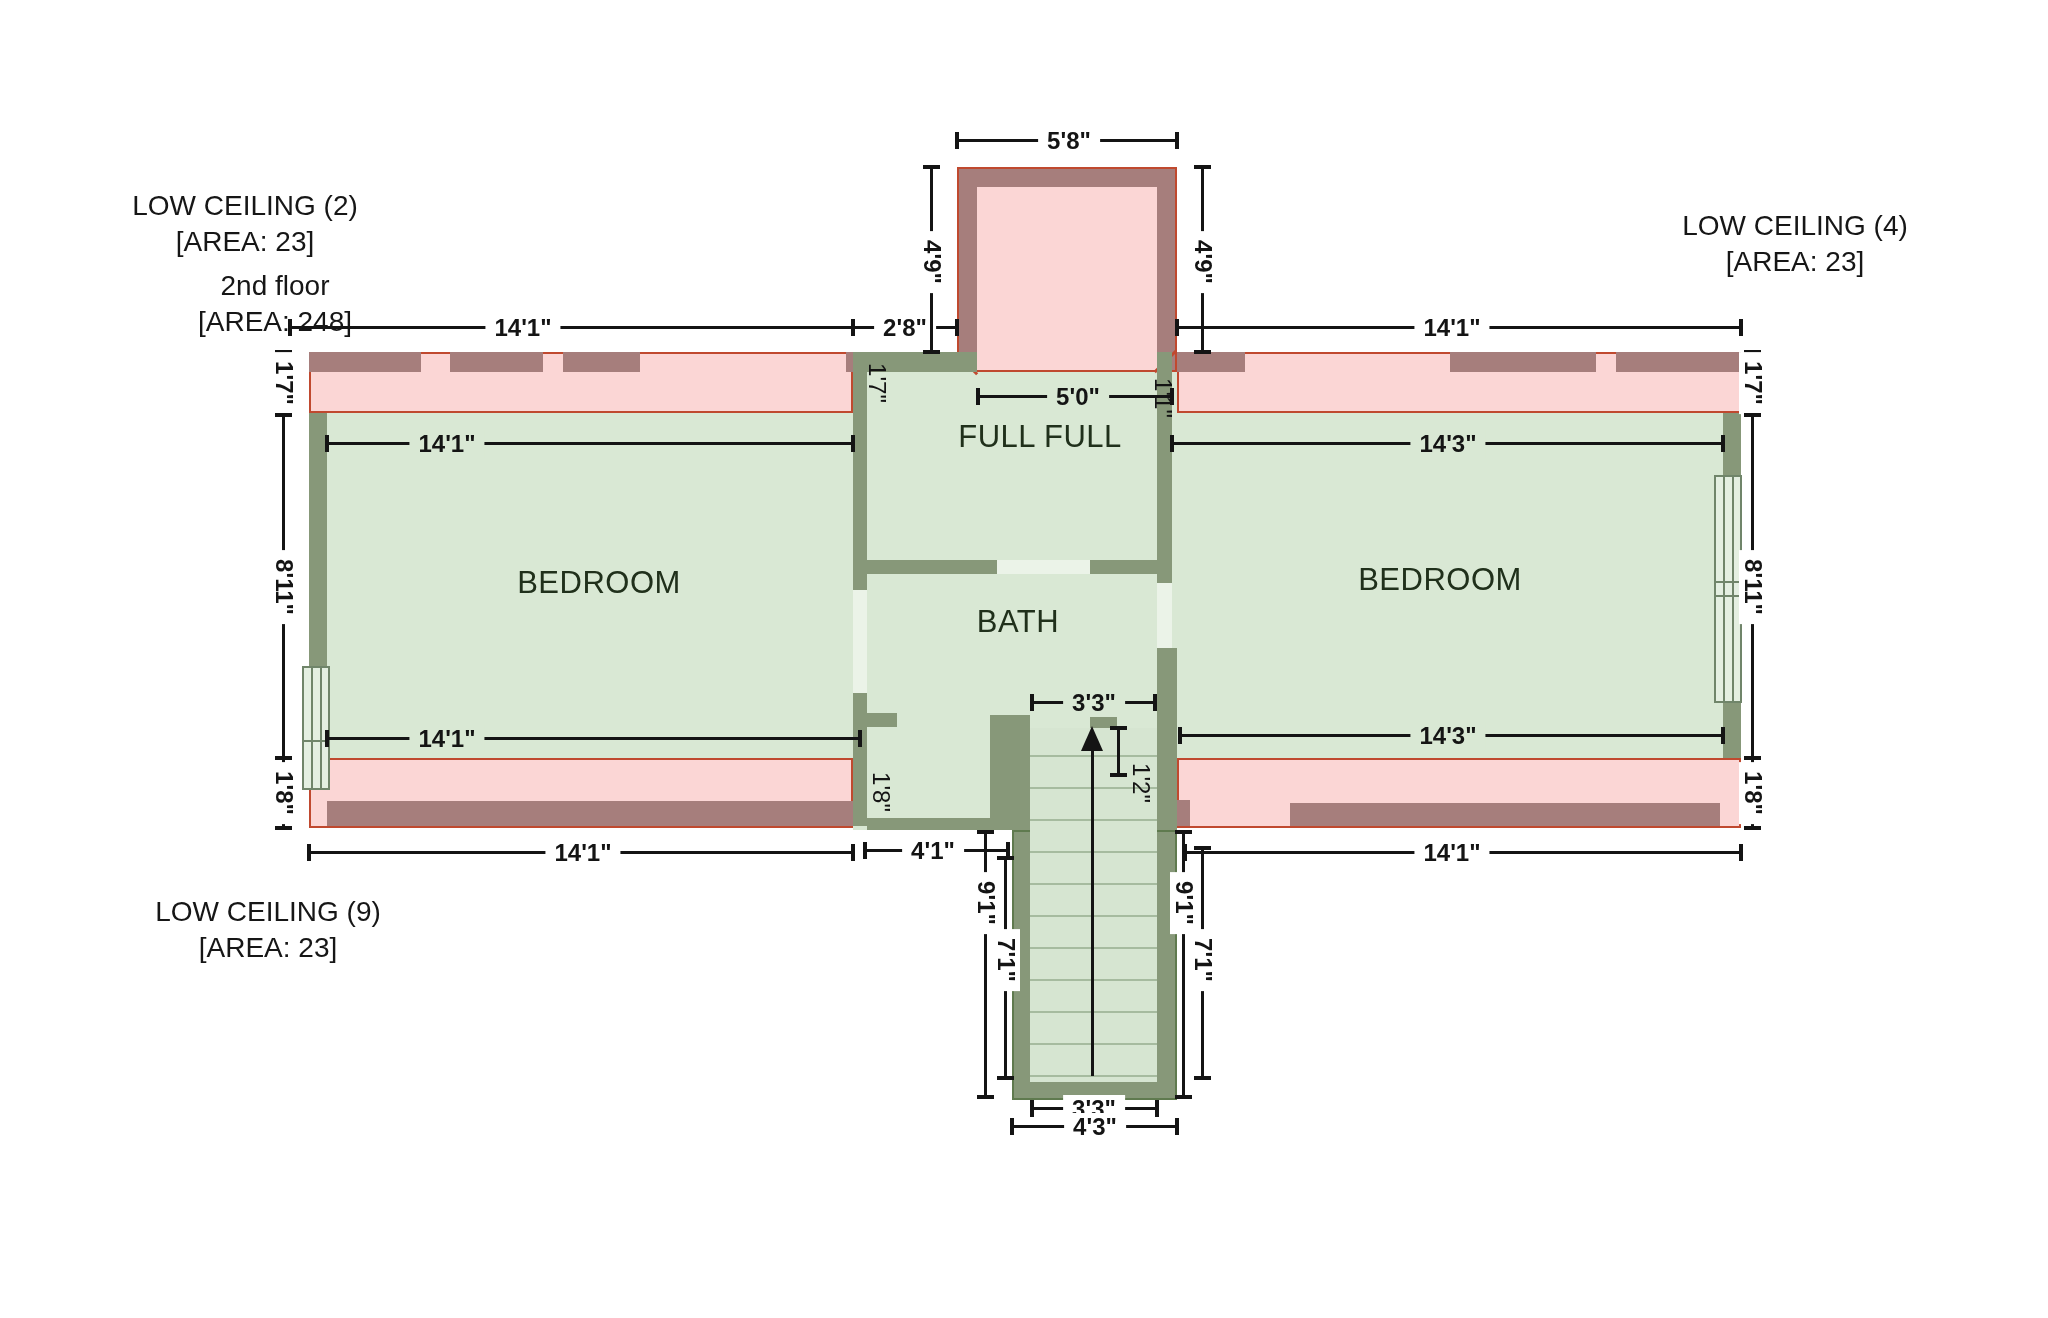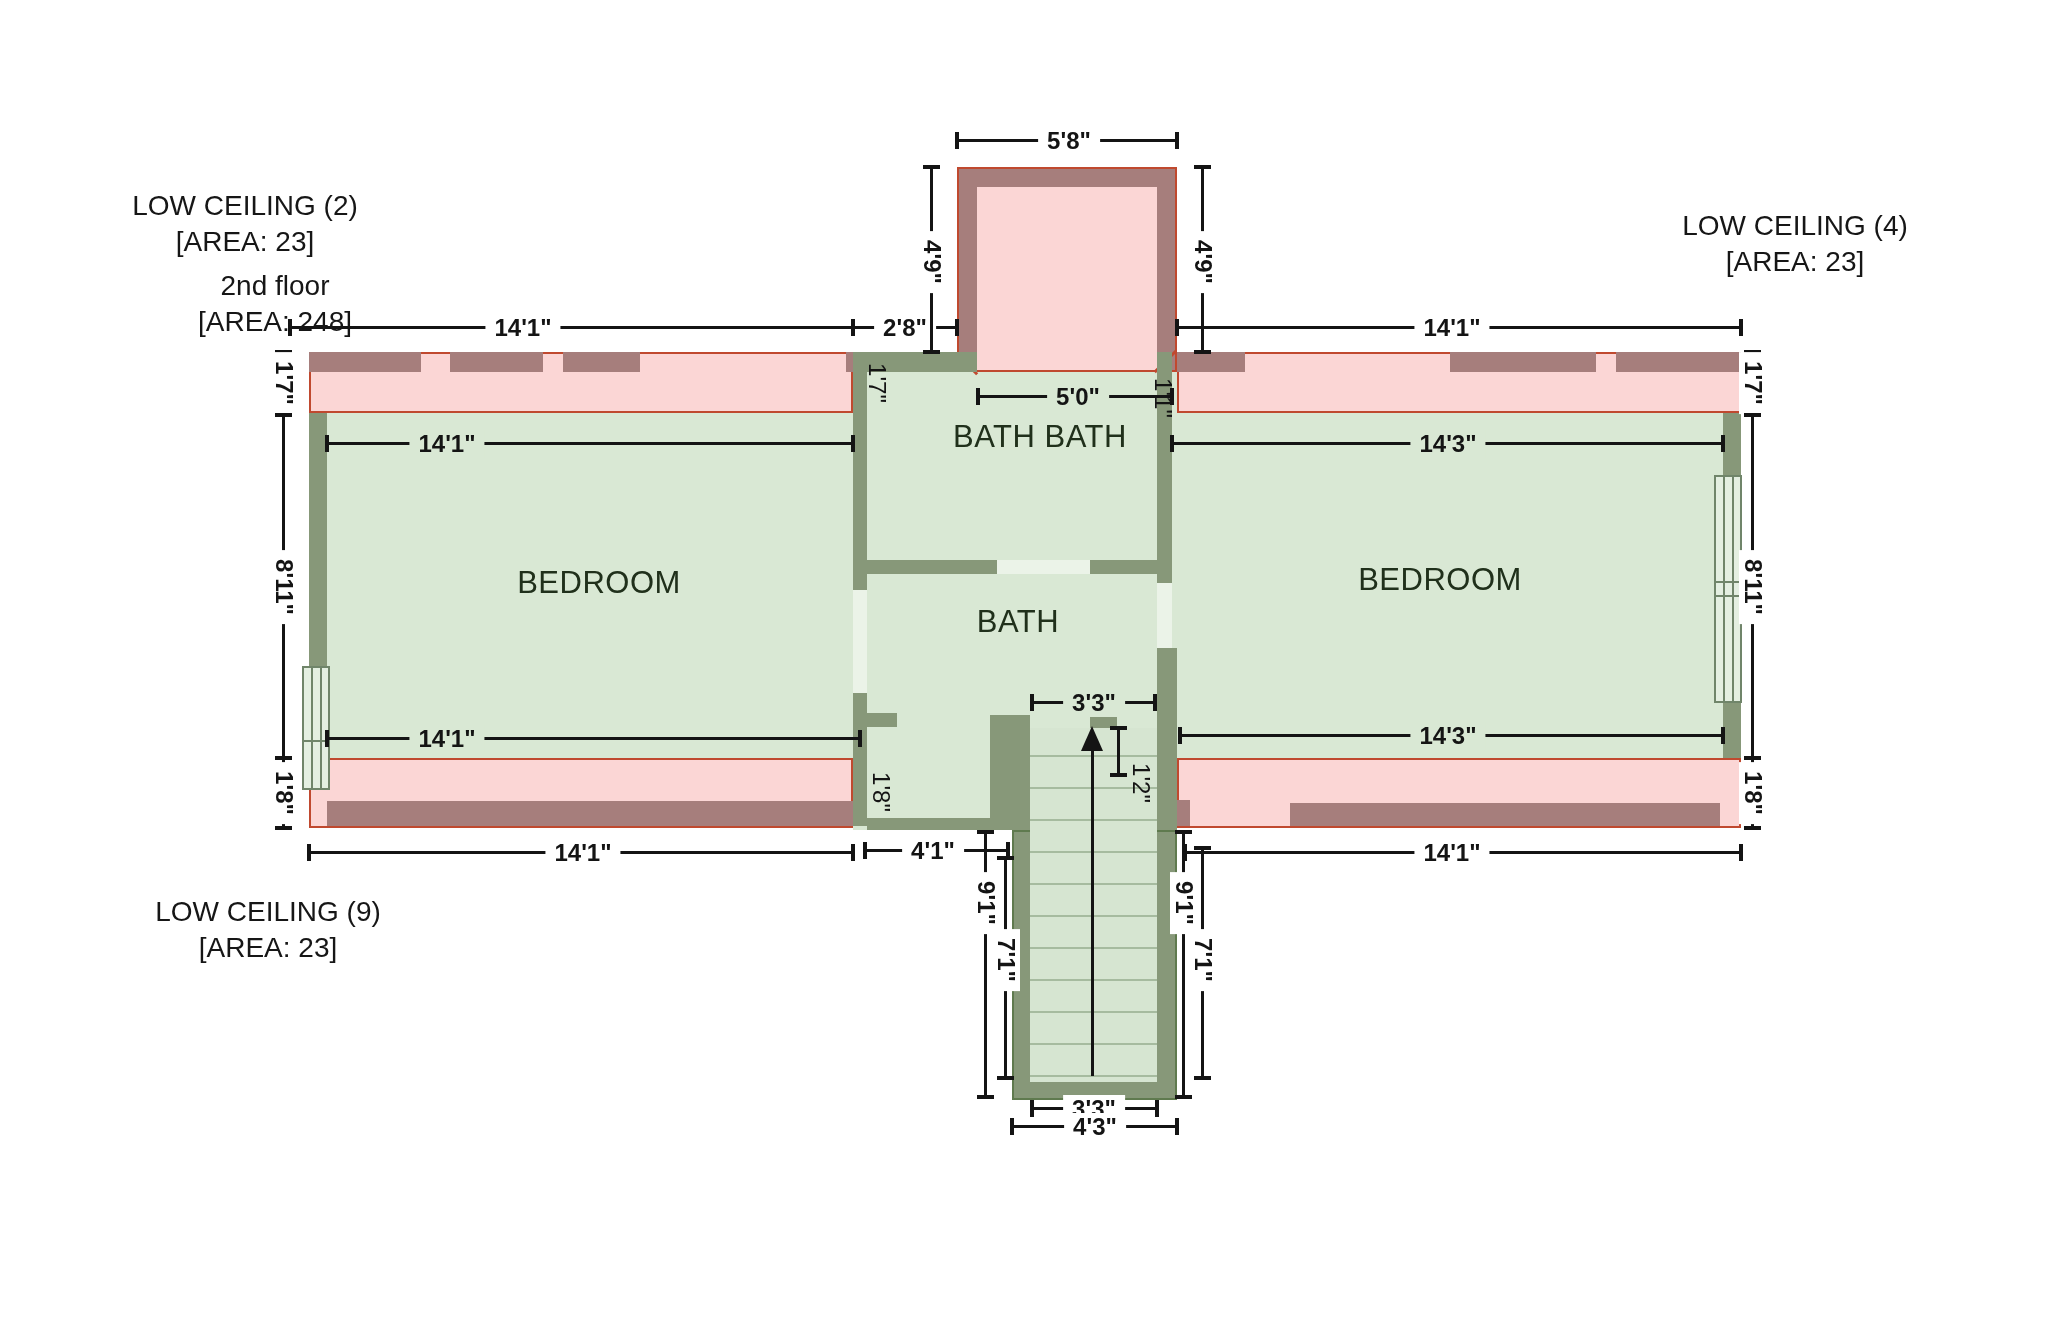--- a/index.html
+++ b/index.html
@@ -283,16 +283,16 @@
     <div>LOW CEILING (4)</div>
     <div>[AREA: 23]</div>
   </div>
   <div class="ann" style="left:268px;top:894px;">
     <div>LOW CEILING (9)</div>
     <div>[AREA: 23]</div>
   </div>
 
   <span class="room" style="left:599px;top:583px;">BEDROOM</span>
   <span class="room" style="left:1440px;top:580px;">BEDROOM</span>
-  <span class="room" style="left:1040px;top:437px;">BATH BATH</span>
+  <span class="room" style="left:1040px;top:437px;">FULL FULL</span>
   <span class="room" style="left:1018px;top:622px;">BATH</span>
 
 </div>
 
 </body></html>

